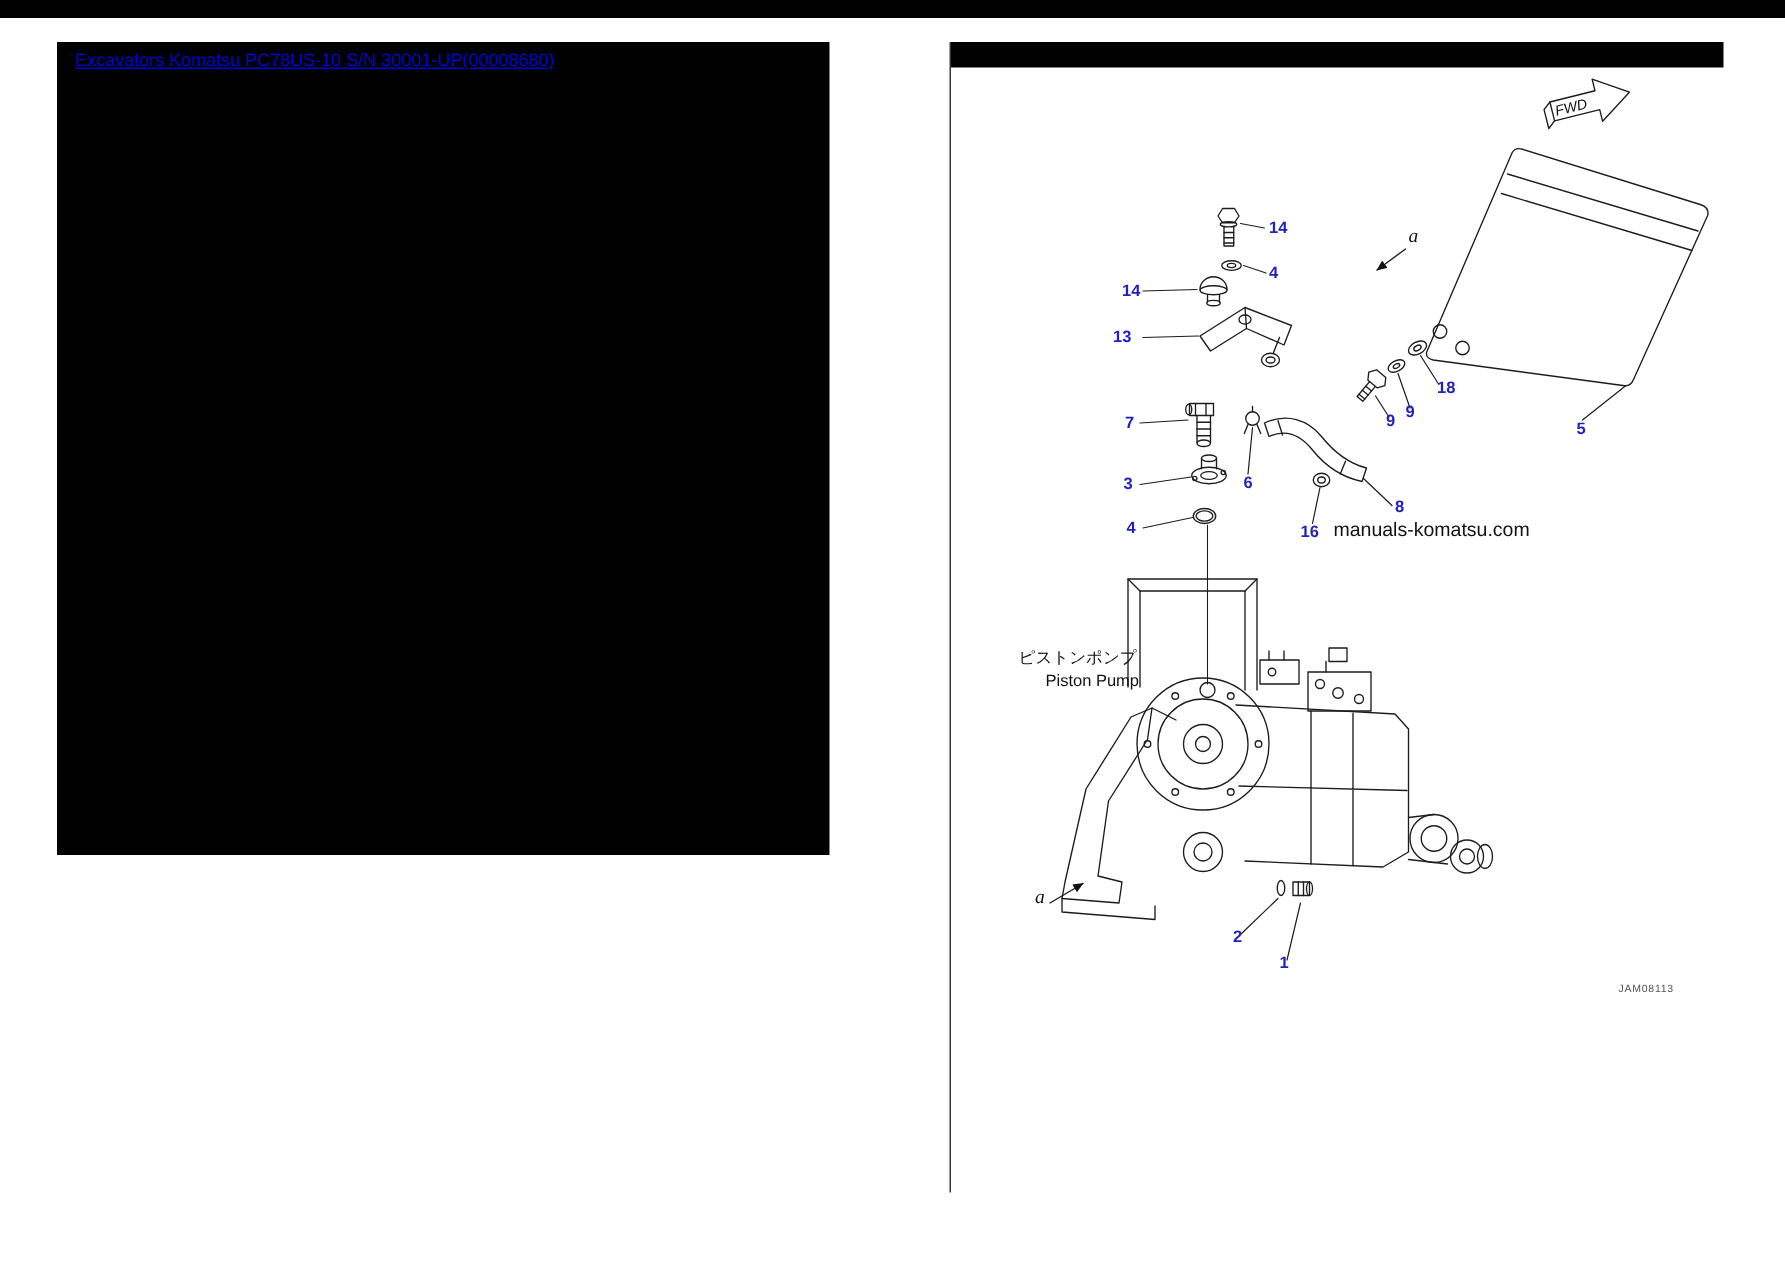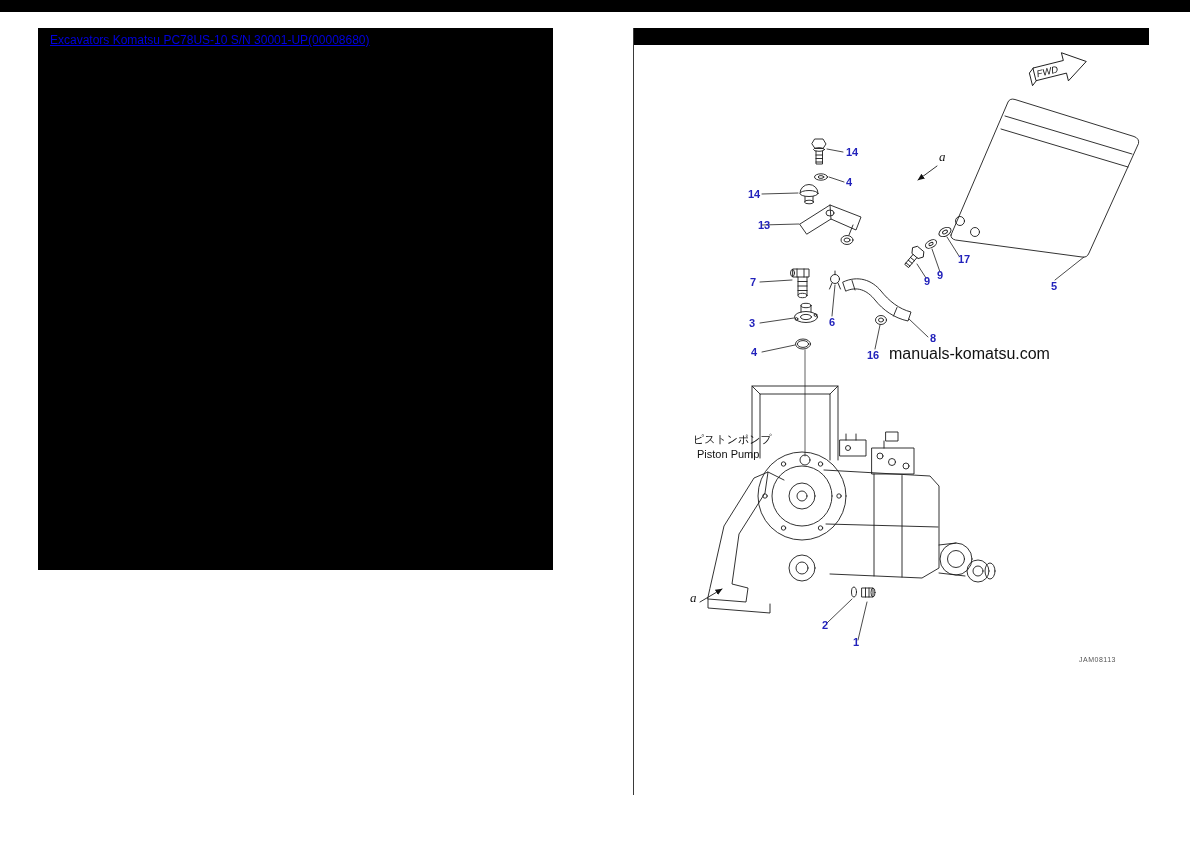--- a/index.html
+++ b/index.html
@@ -9,21 +9,21 @@
   .left-panel{position:absolute;left:38px;top:28px;width:515px;height:542px;background:#000000;}
   .manual-link{display:inline-block;margin:5px 0 0 12px;font-size:12px;color:#0000dd;
                text-decoration:underline;cursor:pointer;}
   .right-panel{position:absolute;left:633px;top:28px;width:515px;height:767px;background:#ffffff;
                border-left:1px solid #3a3a3a;}
   .page-bar{position:absolute;left:0;top:0;width:515px;height:17px;background:#000000;}
   svg.diagram{position:absolute;left:0;top:0;}
   .lbl{position:absolute;color:#111;font-size:11px;line-height:1;white-space:nowrap;}
   .callout{position:absolute;font-size:11px;line-height:1;color:#2222bb;cursor:pointer;white-space:nowrap;font-weight:bold;}
   .ref-a{font-family:"Liberation Serif",serif;font-style:italic;font-size:13px;}
-  .wm{font-size:16px;color:#111;}
+  .wm{font-size:13px;color:#111;}
   .code{font-size:7px;color:#555;letter-spacing:.5px;}
 </style>
 </head>
 <body>
 
 <div id="stage">
 
   <div class="top-strip"></div>
 
   <div class="left-panel">
@@ -212,28 +212,28 @@
     <span class="callout" style="left:219px;top:609px">1</span>
     <span class="callout" style="left:188px;top:592px">2</span>
     <span class="callout" style="left:115px;top:290px">3</span>
     <span class="callout" style="left:117px;top:319px">4</span>
     <span class="callout" style="left:417px;top:253px">5</span>
     <span class="callout" style="left:195px;top:289px">6</span>
     <span class="callout" style="left:116px;top:249px">7</span>
     <span class="callout" style="left:296px;top:305px">8</span>
     <span class="callout" style="left:290px;top:248px">9</span>
     <span class="callout" style="left:303px;top:242px">9</span>
-    <span class="callout" style="left:324px;top:226px">17</span>
+    <span class="callout" style="left:324px;top:226px">18</span>
     <span class="callout" style="left:114px;top:161px">14</span>
-    <span class="callout" style="left:124px;top:192px">13</span>
+    <span class="callout" style="left:108px;top:192px">13</span>
     <span class="callout" style="left:212px;top:119px">14</span>
     <span class="callout" style="left:212px;top:149px">4</span>
     <span class="callout" style="left:233px;top:322px">16</span>
 
     <span class="lbl ref-a" style="left:305px;top:122px">a</span>
     <span class="lbl ref-a" style="left:56px;top:563px">a</span>
-    <span class="lbl" style="left:59px;top:406px">ピストンポンプ</span>
+    <span class="lbl" style="left:45px;top:406px">ピストンポンプ</span>
     <span class="lbl" style="left:63px;top:421px">Piston Pump</span>
     <span class="lbl wm" style="left:255px;top:318px">manuals-komatsu.com</span>
     <span class="lbl code" style="left:445px;top:628px">JAM08113</span>
   </div>
 
 </div>
 
 </body></html>

